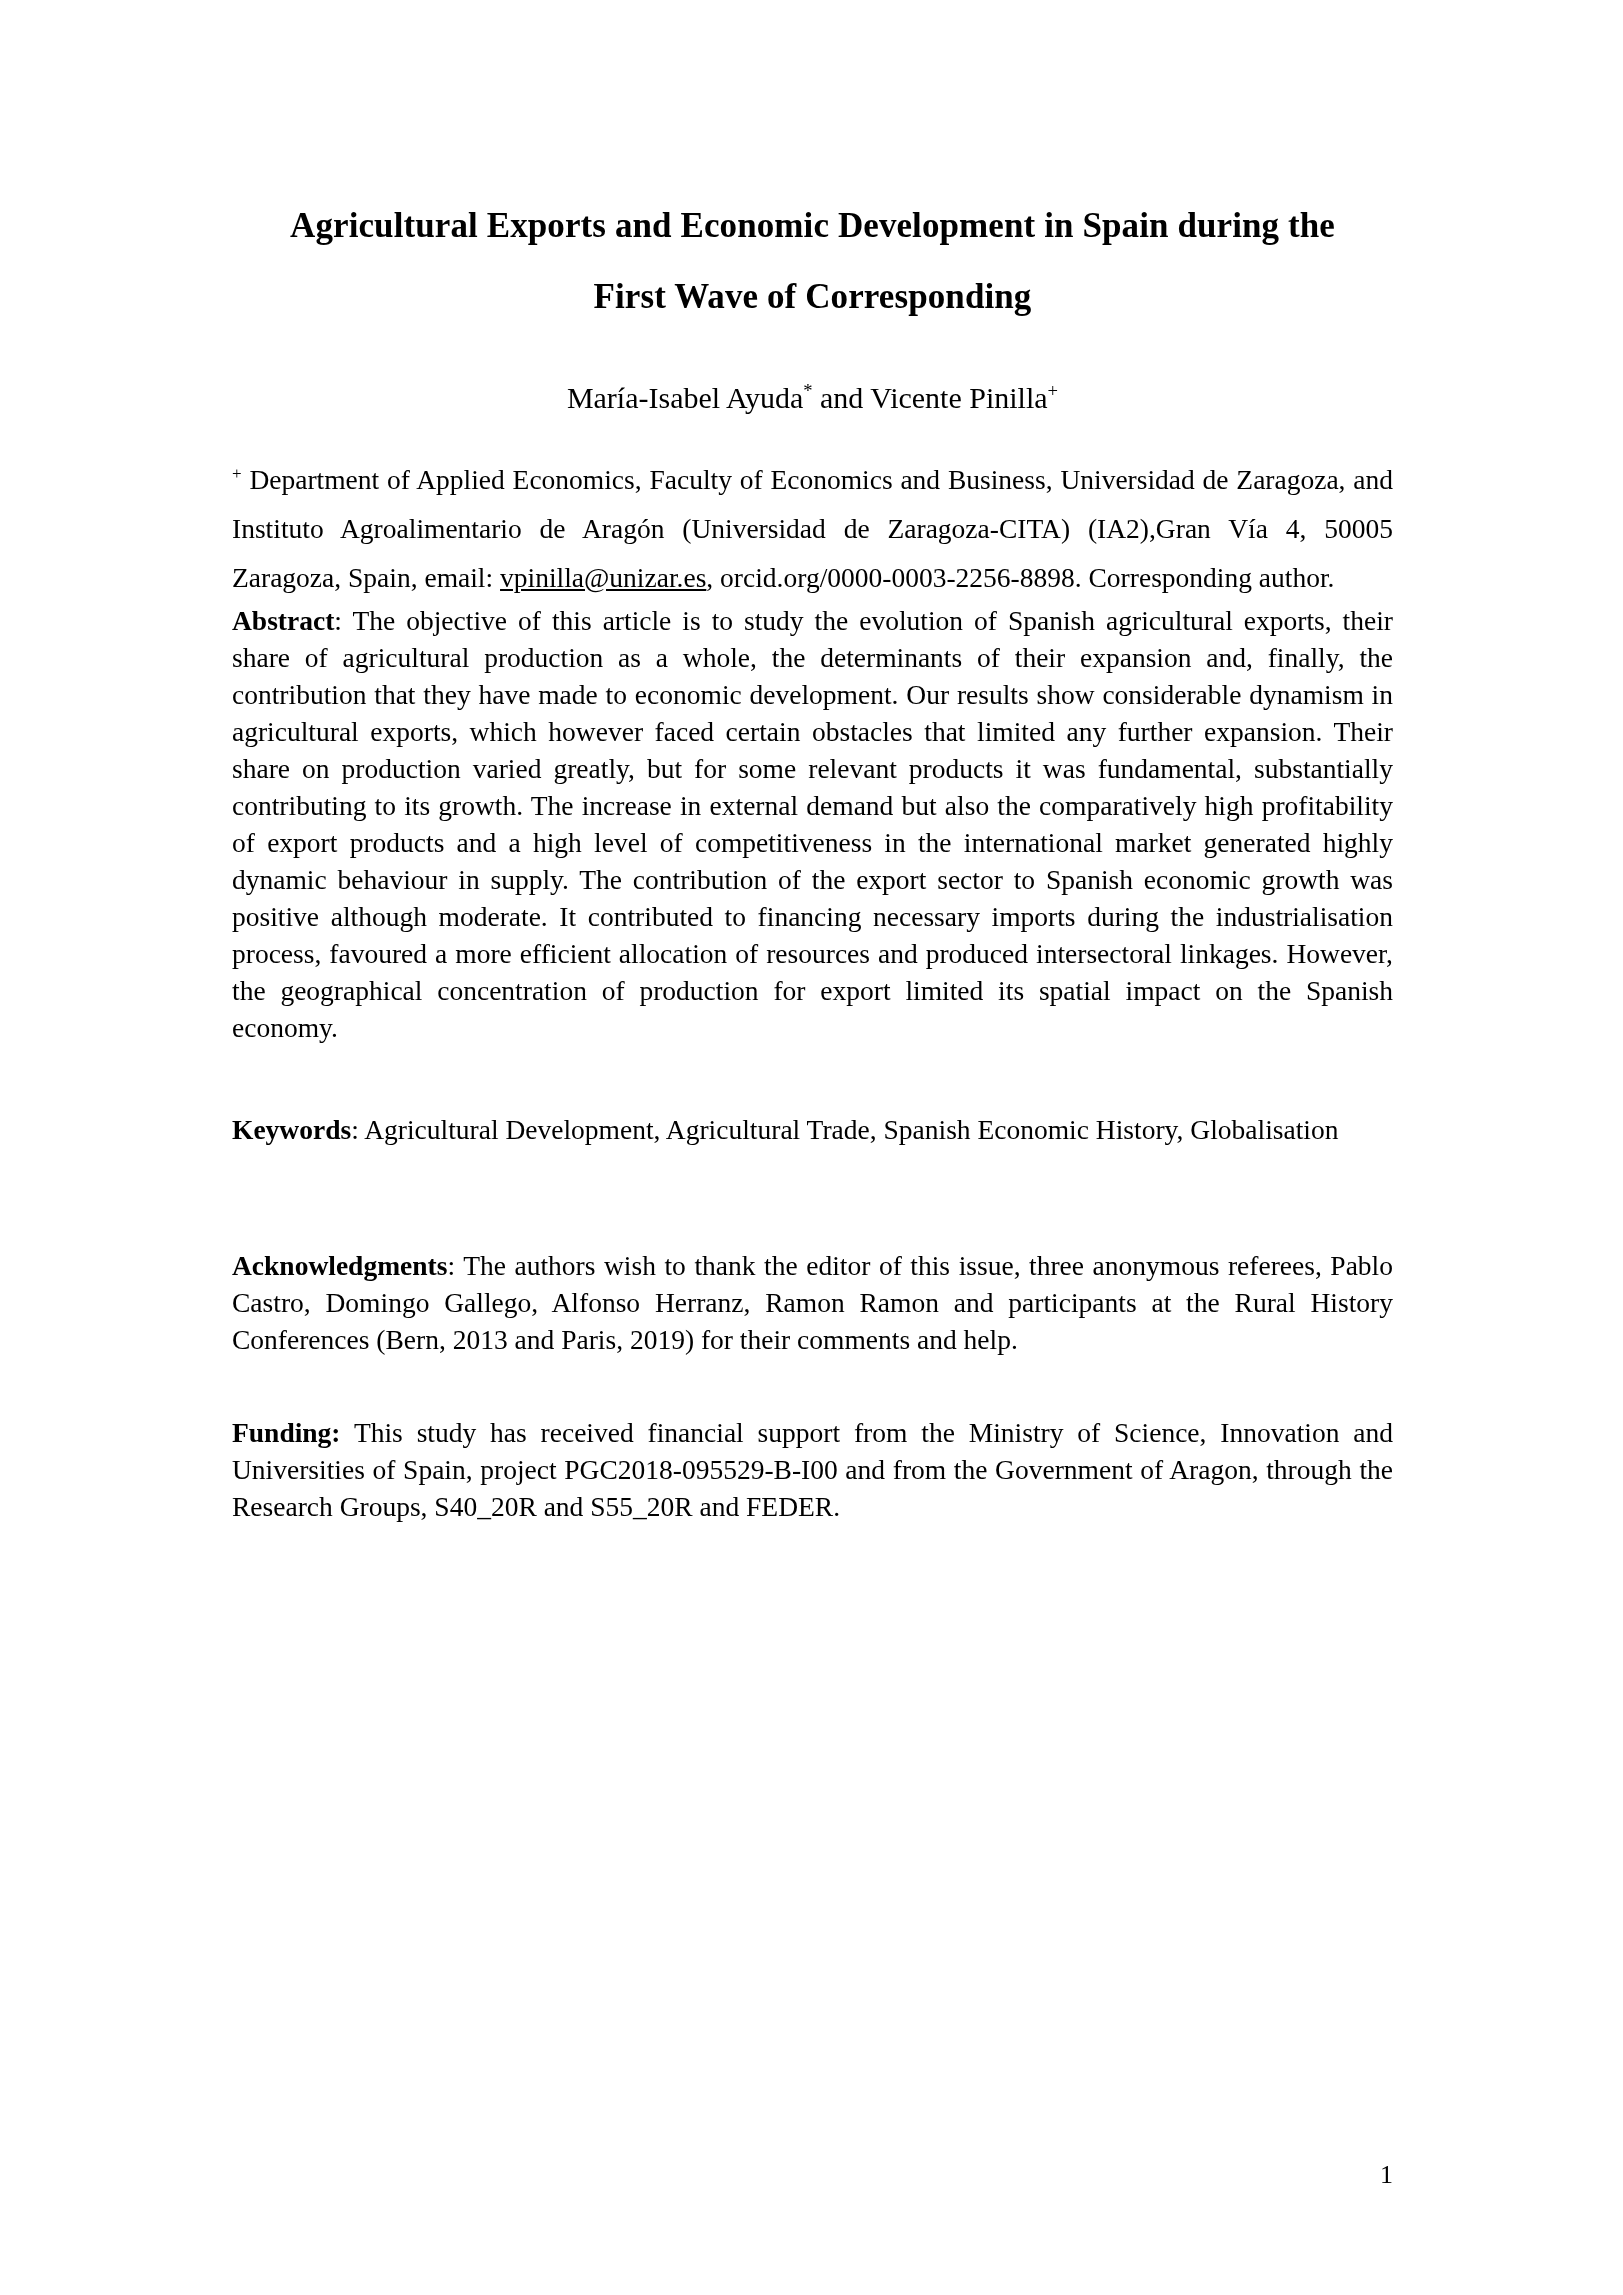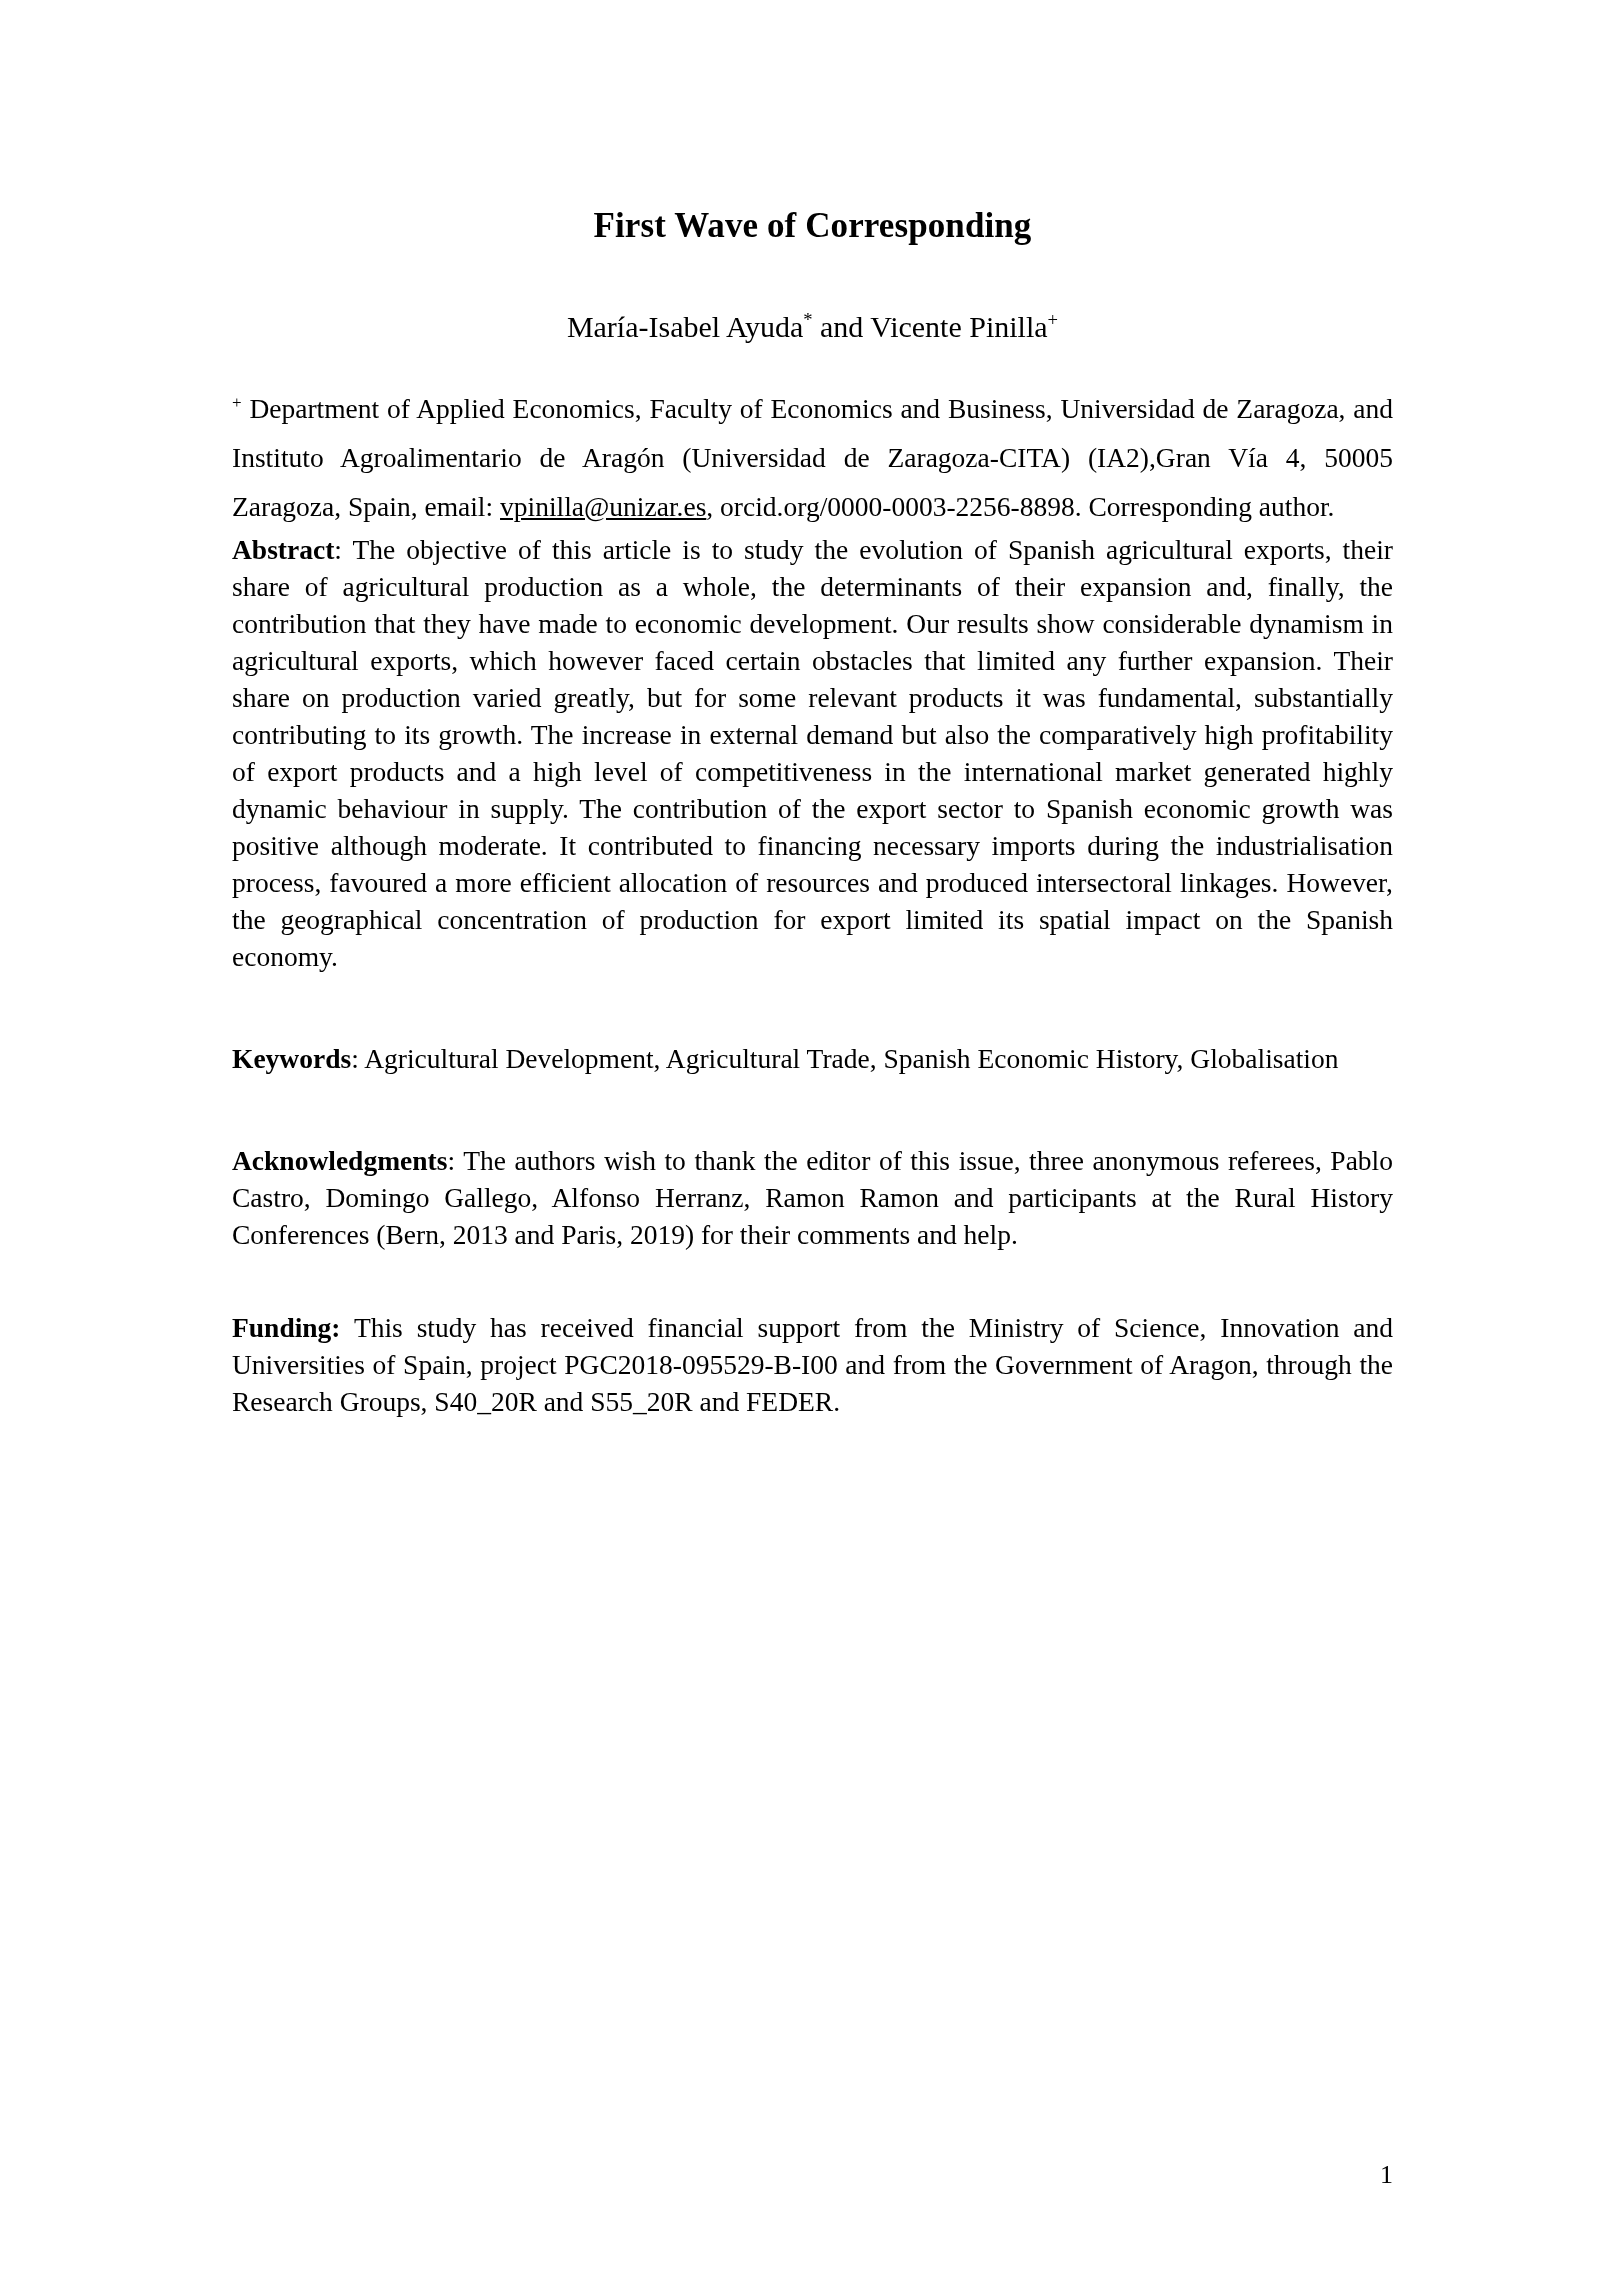--- a/index.html
+++ b/index.html
@@ -84,21 +84,21 @@
   .section.abstract {
   }
   .section.keywords {
     margin-top: 65px;
   }
   .section.jel {
     margin-top: 64px;
     text-align: left;
   }
   .section.acknowledgments {
-    margin-top: 65px;
+    margin-top: 99px;
   }
   .section.funding {
     margin-top: 56px;
   }
   .lbl {
     font-weight: bold;
   }
 
   
   .page-number {
@@ -111,20 +111,21 @@
     line-height: 30px;
   }
 </style>
 </head>
 <body>
 
 <div class="page">
   <div class="content">
 
     <div class="title-block">
+      <div class="title-line">Agricultural Exports and Economic Development in Spain during the</div>
       <div class="title-line">First Wave of Corresponding</div>
     </div>
 
     <div class="authors">
       <span>María-Isabel Ayuda</span><sup class="marker">*</sup><span> and </span><span>Vicente Pinilla</span><sup class="marker">+</sup>
     </div>
 
 
     <div class="affiliation second">
       <span class="lead-marker">+</span><span> Department of Applied Economics, Faculty of Economics and Business, Universidad de Zaragoza, and Instituto Agroalimentario de Aragón (Universidad de Zaragoza-CITA) (IA2),Gran Vía 4, 50005 Zaragoza, Spain, email: </span><span class="link">vpinilla@unizar.es</span><span>, orcid.org/0000-0003-2256-8898. Corresponding author.</span>

